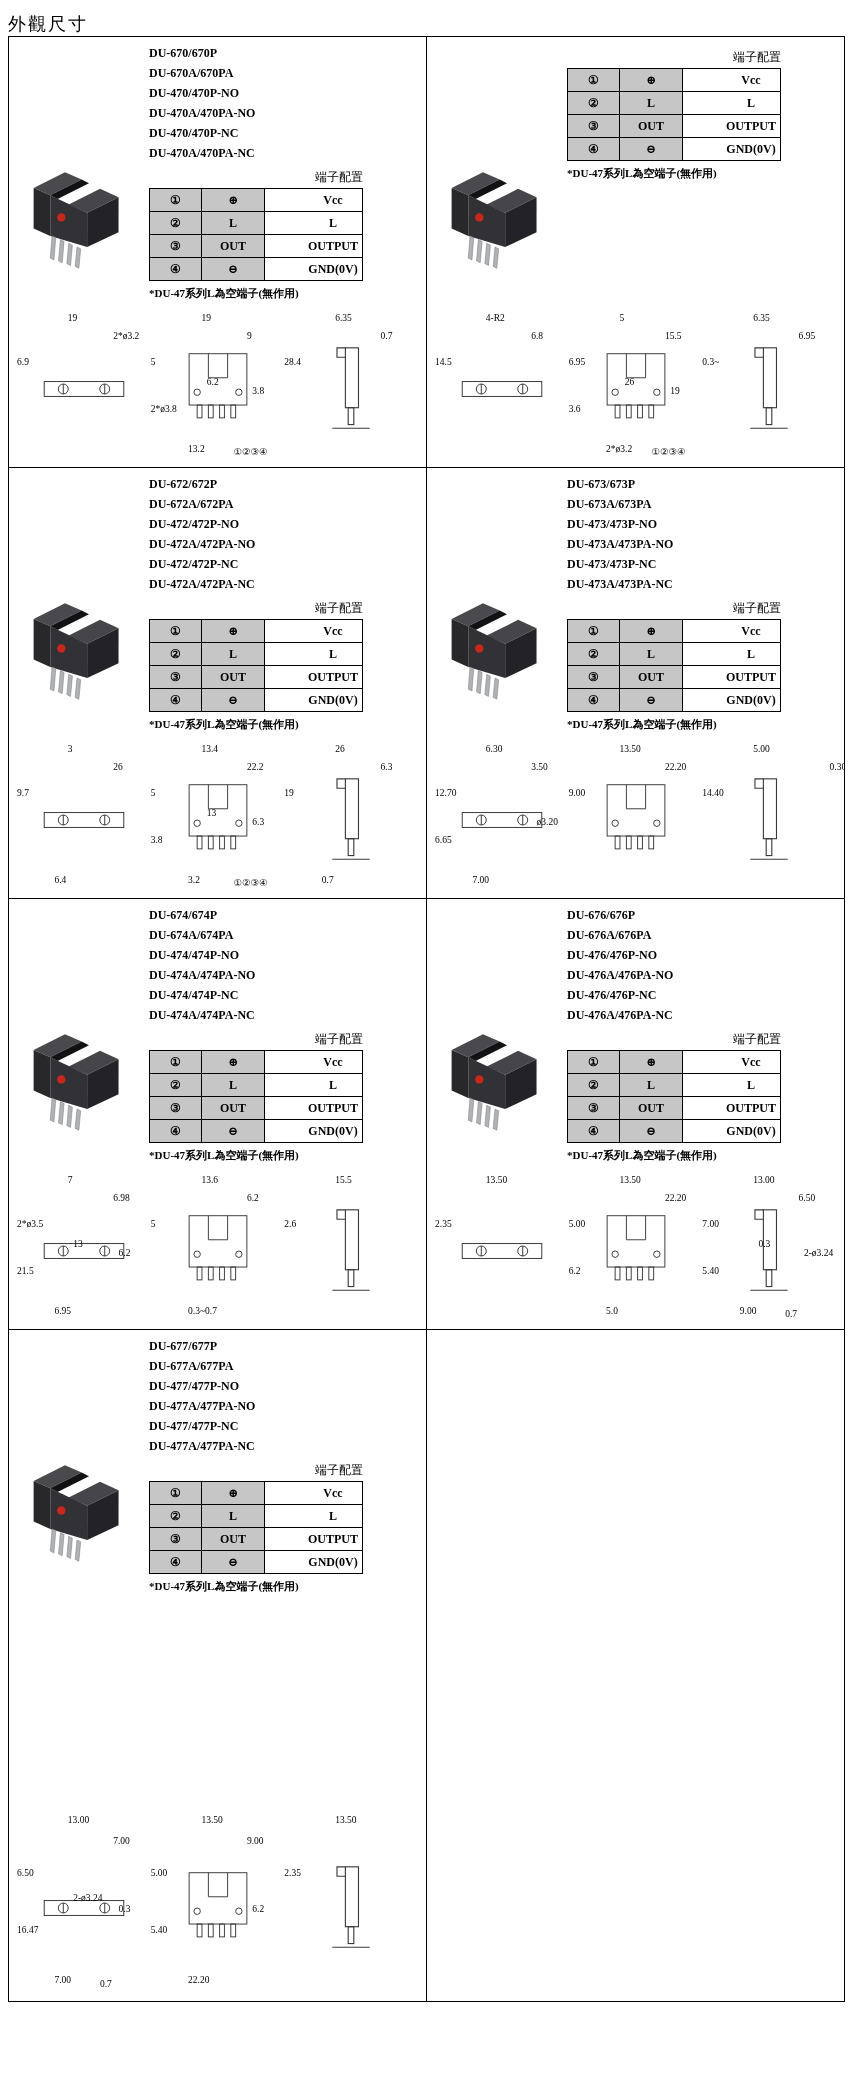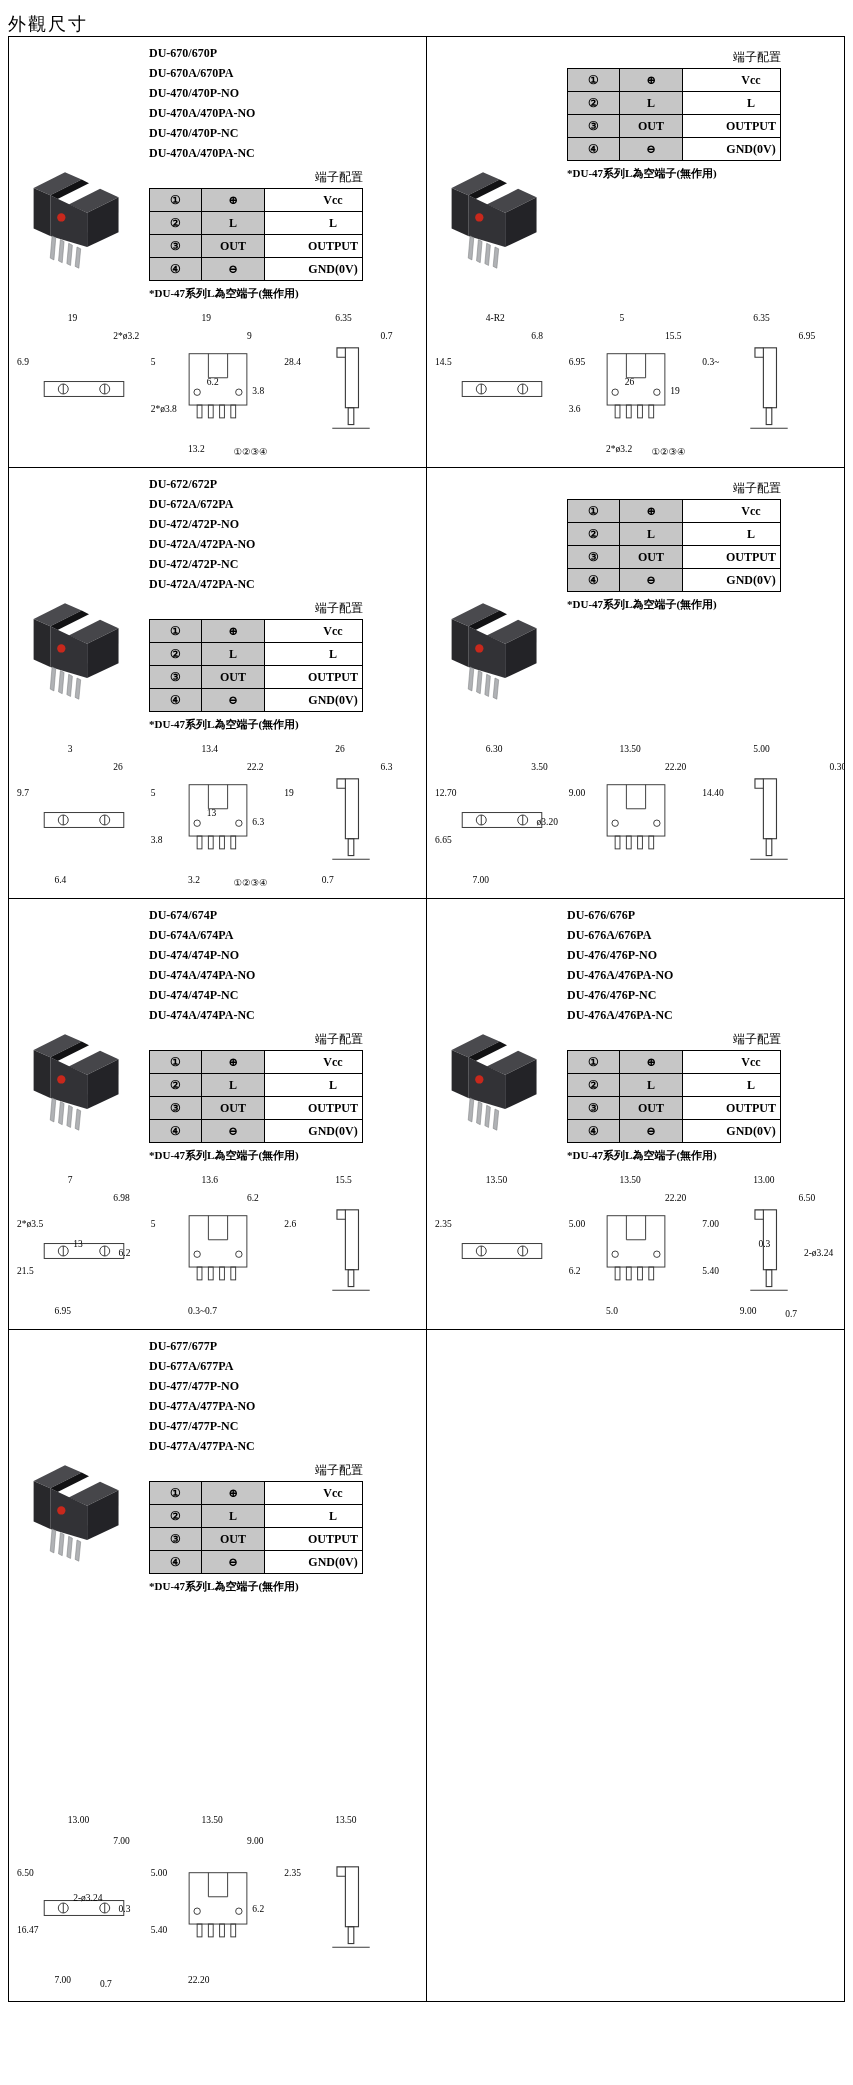--- a/index.html
+++ b/index.html
@@ -406,20 +406,28 @@
           <circle cx="48" cy="72" r="4.5" fill="#c8281c"></circle>
           <g fill="#b0b2b5" stroke="#7d7f82" stroke-width="0.6">
             <polygon points="38,92 42,94 40,118 36,116"></polygon>
             <polygon points="47,96 51,98 49,121 45,119"></polygon>
             <polygon points="56,100 60,102 58,124 54,122"></polygon>
             <polygon points="65,104 69,106 67,127 63,125"></polygon>
           </g>
         </svg>
       </div>
       <div class="right-col">
+        <div class="models">
+          <div class="model">DU-673/673P</div>
+          <div class="model">DU-673A/673PA</div>
+          <div class="model">DU-473/473P-NO</div>
+          <div class="model">DU-473A/473PA-NO</div>
+          <div class="model">DU-473/473P-NC</div>
+          <div class="model">DU-473A/473PA-NC</div>
+        </div>
         <div class="tt-wrap">
           <div class="tt-header">端子配置</div>
           <table class="tt">
             <tbody>
                   <tr>
               <td class="c-num">①</td>
               <td class="c-sym">⊕</td>
               <td class="c-val">Vcc</td>
             </tr>
             <tr>

